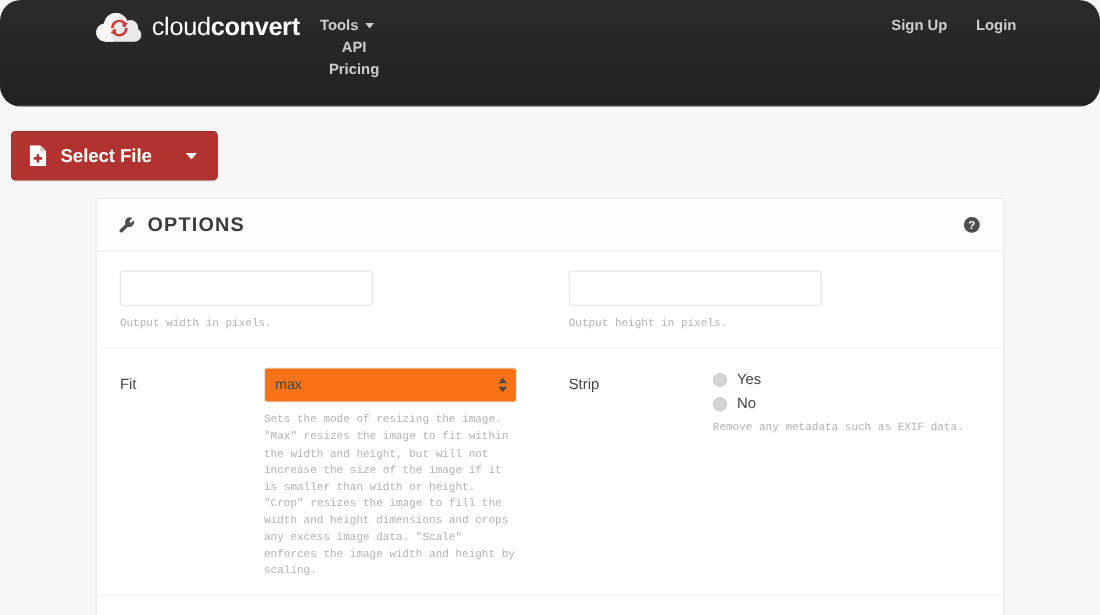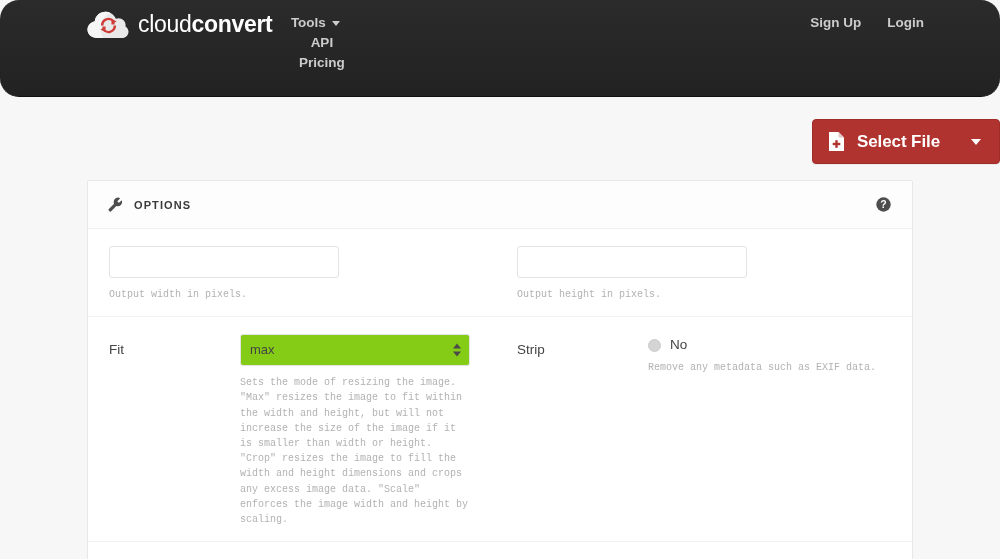--- a/index.html
+++ b/index.html
@@ -86,21 +86,21 @@
     align-items: center;
   }
   .nav-right .nav-link { padding: 0 0 0 26px; }
 
   
   .selectfile-wrap {
     position: absolute;
     left: 10px; right: 0;
     top: 119px;
     display: flex;
-    justify-content: flex-end;
+    justify-content: flex-start;
   }
   .btn-select {
     display: flex;
     align-items: center;
     height: 45px;
     background: #b0332f;
     border: 1px solid #9e2d2a;
     border-radius: 4px;
     padding: 0 18px 0 16px;
     cursor: pointer;
@@ -139,21 +139,21 @@
   .panel-head {
     height: 48px;
     display: flex;
     align-items: center;
     padding: 0 21px 0 20px;
     border-bottom: 1px solid #eeeeee;
     background: #fdfdfd;
   }
   .wrench-icon { width: 15px; height: 15px; flex: none; margin-right: 11px; }
   .panel-title {
-    font-size: 11px;
+    font-size: 18px;
     font-weight: 700;
     letter-spacing: 1.1px;
     color: #3a3a3a;
   }
   .panel-head-spacer { flex: 1; }
   .help-icon { width: 15px; height: 15px; cursor: pointer; flex: none; }
 
   
   .form-row {
     display: flex;
@@ -198,21 +198,21 @@
     font-family: Liberation Mono, monospace;
   }
 
   .sel-wrap { position: relative; width: 100%; }
   .sel-input {
     display: block;
     width: 100%;
     height: 32px;
     border: 1px solid #e3e3e3;
     border-radius: 3px;
-    background: #84cc16;
+    background: #f97316;
     font-family: "Liberation Sans", sans-serif;
     font-size: 13px;
     color: #444;
     padding: 0 36px 0 9px;
     -webkit-appearance: none;
     appearance: none;
     outline: none;
     cursor: pointer;
     line-height: 30px;
   }
@@ -366,20 +366,24 @@
         </div>
         <div class="field-help">Sets the mode of resizing the image. "Max" resizes the image to fit within the width and height, but will not increase the size of the image if it is smaller than width or height. "Crop" resizes the image to fill the width and height dimensions and crops any excess image data. "Scale" enforces the image width and height by scaling.</div>
       </div>
     </div>
     <div class="form-col right">
       <div class="field-label">Strip</div>
       <div class="field-ctrl">
         <div class="radio-list">
           <label class="radio-item">
             <span class="radio-dot"></span>
+            <span class="radio-text">Yes</span>
+          </label>
+          <label class="radio-item">
+            <span class="radio-dot"></span>
             <span class="radio-text">No</span>
           </label>
         </div>
         <div class="field-help radio-help wide-help">Remove any metadata such as EXIF data.</div>
       </div>
     </div>
   </div>
 
   <div class="form-row">
     <div class="form-col left">

